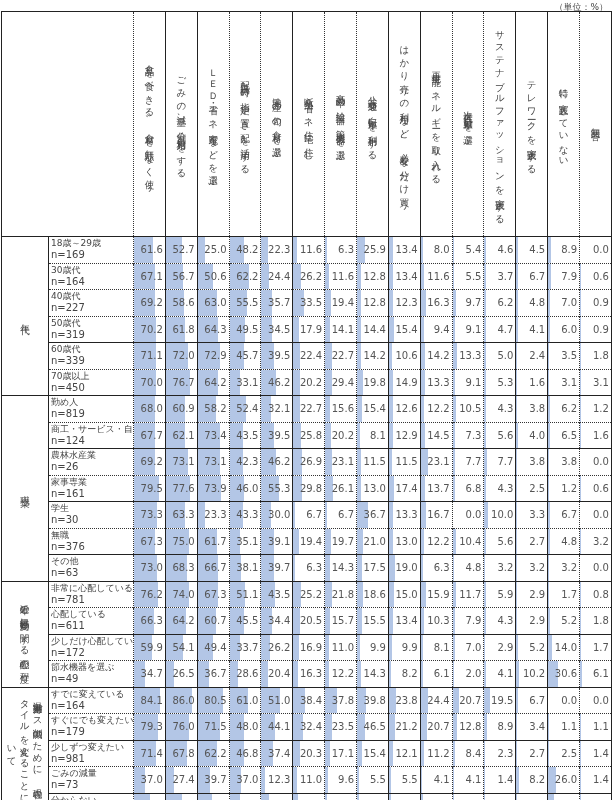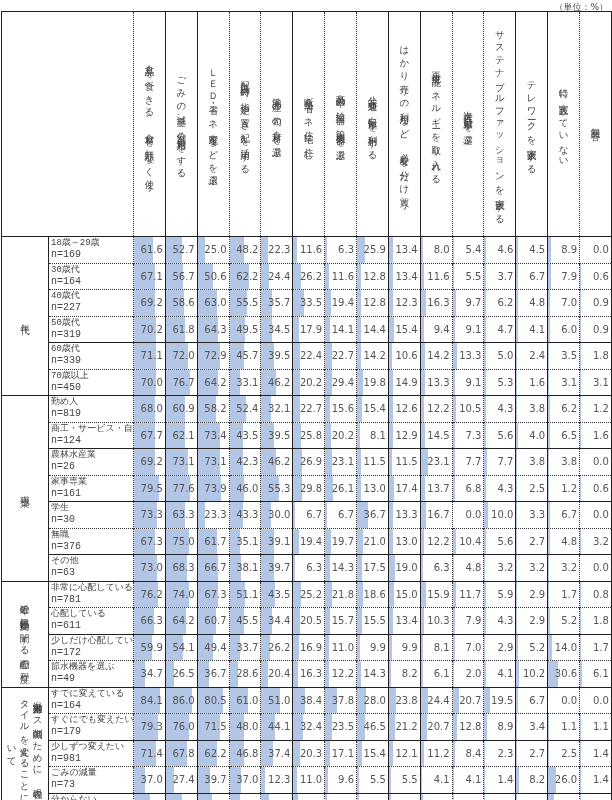--- a/index.html
+++ b/index.html
@@ -9,21 +9,21 @@
   td,th{padding:0;margin:0;}
   th.hcell{height:224px;vertical-align:top;border-top:1px solid #222;border-bottom:1px solid #222;font-weight:normal;}
   th.corner{border-left:1px solid #222;}
   .vtext{writing-mode:vertical-rl;text-orientation:upright;font-size:9.5px;letter-spacing:2px;line-height:12px;margin:3px auto 0 auto;color:#444;}
   th.hcell .vtext{height:215px;}
   .bl-solid{border-left:1px solid #222;}
   .bl-dot{border-left:1px dotted #333;}
   .br{border-right:1px solid #222;}
   td.grp{border-left:1px solid #222;border-bottom:1px solid #222;border-top:1px solid #222;vertical-align:middle;text-align:center;}
   td.grp .gv{writing-mode:vertical-rl;text-orientation:upright;font-size:9.5px;letter-spacing:3px;line-height:14px;display:inline-block;color:#444;}
-  td.lbl{border-left:1px solid #222;font-size:9px;line-height:12px;padding-left:2px;color:#444;vertical-align:top;white-space:nowrap;overflow:hidden;font-family:Liberation Mono, monospace;}
+  td.lbl{border-left:1px solid #222;font-size:9px;line-height:12px;padding-left:2px;color:#444;vertical-align:top;white-space:nowrap;overflow:hidden;}
   td.lbl .n{font-size:10px;}
   tr.r td{height:25.5px;}
   tr.r.sep-dot td.lbl, tr.r.sep-dot td.v{border-top:1px dotted #333;}
   tr.r.sep-solid td.lbl, tr.r.sep-solid td.v{border-top:1px solid #222;}
   tr.r.last td.lbl, tr.r.last td.v{border-bottom:1px solid #222;}
   td.v{position:relative;font-size:10px;text-align:right;color:#555;}
   td.v .bar{position:absolute;left:0;top:0;bottom:0;background:#b3c6e6;}
   td.v .num{position:relative;padding-right:2px;}
 </style>
 </head>
@@ -454,21 +454,21 @@
           <div>すでに変えている</div>
           <div class="n">n=164</div>
         </td>
         <td class="v bl-dot"><div class="bar" style="width: 84.1%;"></div><span class="num">84.1</span></td>
         <td class="v bl-solid"><div class="bar" style="width: 86%;"></div><span class="num">86.0</span></td>
         <td class="v bl-solid"><div class="bar" style="width: 80.5%;"></div><span class="num">80.5</span></td>
         <td class="v bl-dot"><div class="bar" style="width: 61%;"></div><span class="num">61.0</span></td>
         <td class="v bl-dot"><div class="bar" style="width: 59.1%;"></div><span class="num">51.0</span></td>
         <td class="v bl-solid"><div class="bar" style="width: 38.4%;"></div><span class="num">38.4</span></td>
         <td class="v bl-dot"><div class="bar" style="width: 37.8%;"></div><span class="num">37.8</span></td>
-        <td class="v bl-dot"><div class="bar" style="width: 28%;"></div><span class="num">28.0</span></td>
+        <td class="v bl-dot"><div class="bar" style="width: 28%;"></div><span class="num">39.8</span></td>
         <td class="v bl-solid"><div class="bar" style="width: 23.8%;"></div><span class="num">23.8</span></td>
         <td class="v bl-solid"><div class="bar" style="width: 24.4%;"></div><span class="num">24.4</span></td>
         <td class="v bl-dot"><div class="bar" style="width: 20.7%;"></div><span class="num">20.7</span></td>
         <td class="v bl-dot"><div class="bar" style="width: 19.5%;"></div><span class="num">19.5</span></td>
         <td class="v bl-solid"><div class="bar" style="width: 6.7%;"></div><span class="num">6.7</span></td>
         <td class="v bl-solid"><div class="bar" style="width: 0%;"></div><span class="num">0.0</span></td>
         <td class="v bl-dot br"><div class="bar" style="width: 0%;"></div><span class="num">0.0</span></td>
       </tr>
       <tr class="r sep-dot">
         <td class="lbl">

